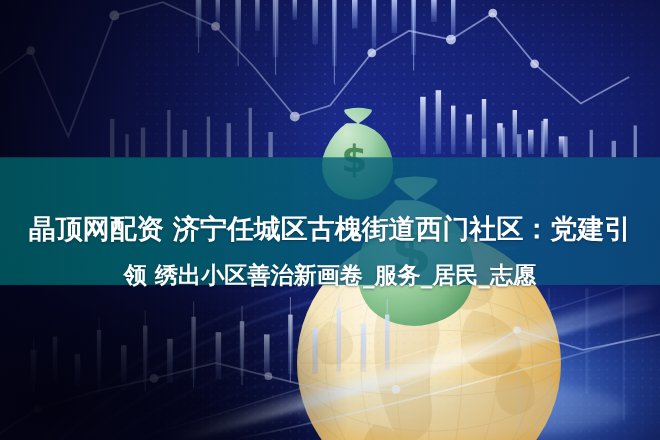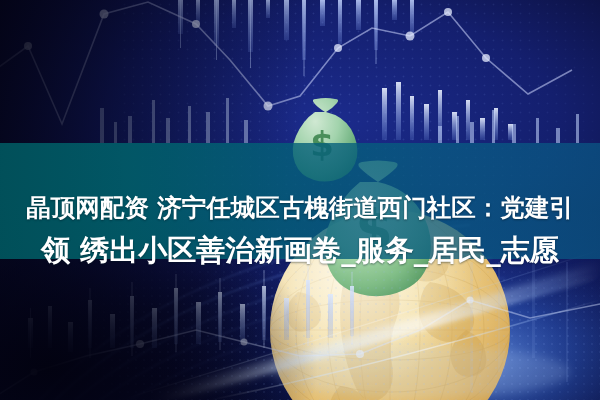--- a/index.html
+++ b/index.html
@@ -81,21 +81,21 @@
   .tline {
     color: #ffffff;
     font-weight: bold;
     font-size: 25px;
     line-height: 40px;
     letter-spacing: 0px;
     white-space: nowrap;
     text-shadow: 0 1px 2px rgba(0,20,30,0.45);
   }
   .tline.l1 { font-size: 24.5px; }
-  .tline.l2 { font-size: 29px; }
+  .tline.l2 { font-size: 21px; }
 </style>
 </head>
 <body>
 
 <div id="stage">
 
   <div class="bg-base"></div>
 
   <div class="dotgrid"></div>
 

